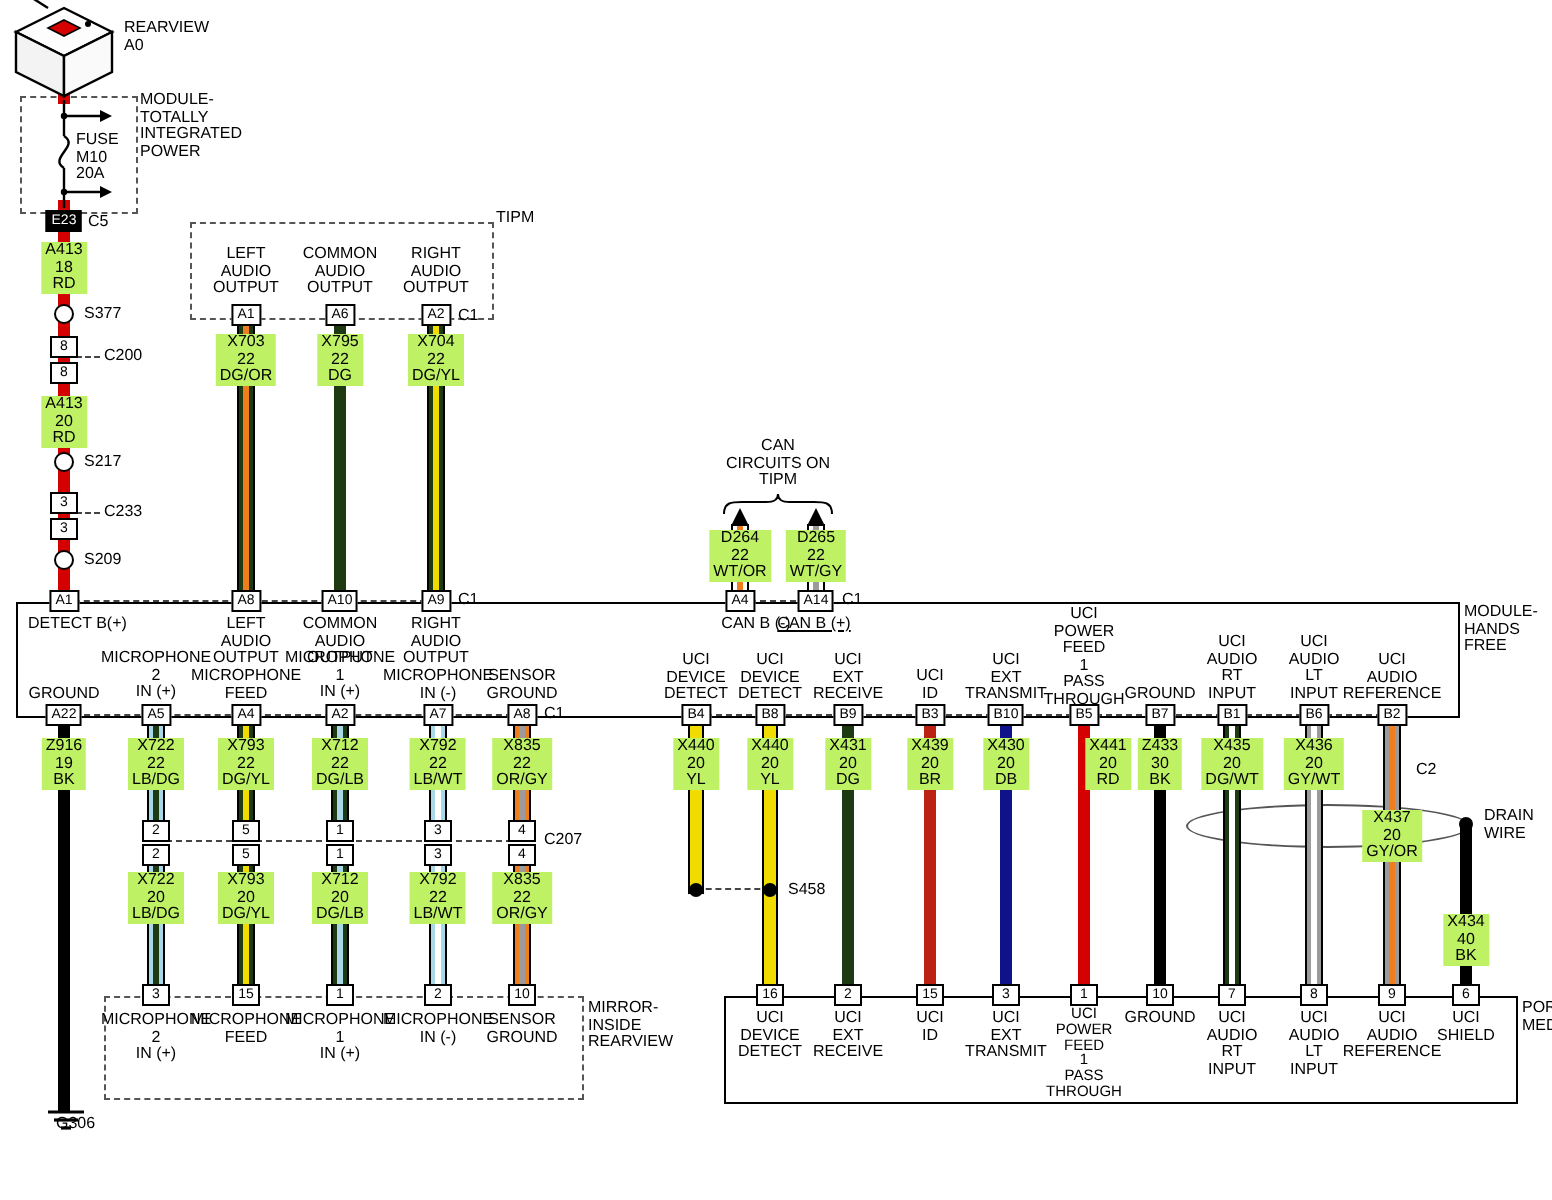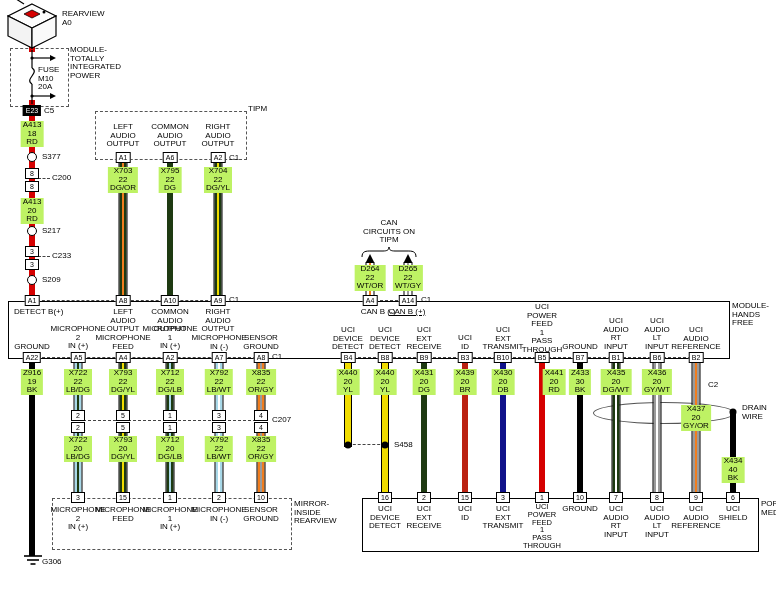--- a/index.html
+++ b/index.html
@@ -408,15 +408,15 @@
 LT
 INPUT</div>
   <div class="lbl" style="left:696px;top:505px;">UCI
 AUDIO
 REFERENCE</div>
   <div class="lbl" style="left:733px;top:505px;">UCI
 SHIELD</div>
   <div class="lbl la" style="left:761px;top:500px;">PORT-
 MEDIA</div>
 
-  <div class="lbl la" style="left:42px;top:558px;">G306</div>
+  <div class="lbl la" style="left:28px;top:558px;">G306</div>
 
 </div>
 
 </body></html>

